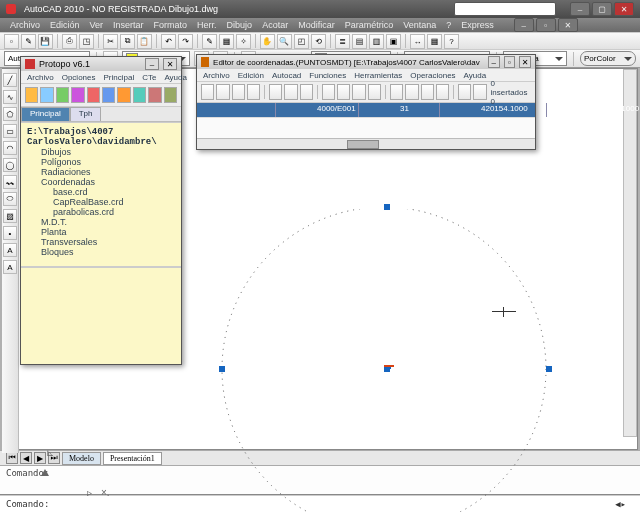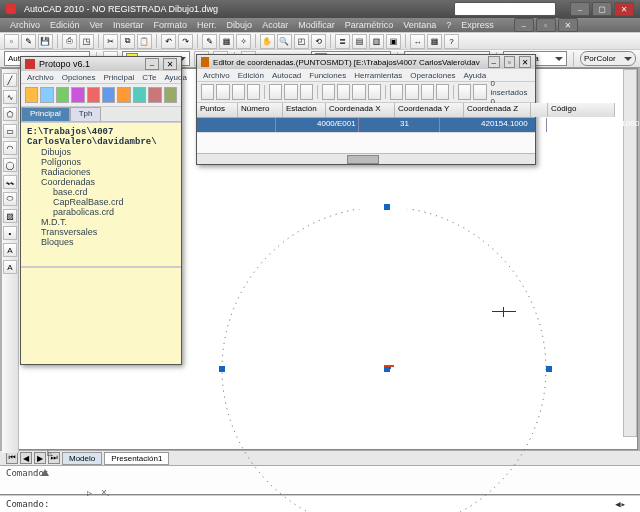--- a/index.html
+++ b/index.html
@@ -56,21 +56,21 @@
   .thdr{height:14px;background:#e6e6e6;border-bottom:1px solid #aaa;display:flex;}
   .th{flex:0 0 auto;border-right:1px solid #bbb;padding:1px 3px;font-size:8px;background:linear-gradient(#f5f5f5,#ddd);}
   .trow{height:14px;display:flex;border-bottom:1px solid #ddd;background:#3a6ea5;color:#fff;}
   .td{flex:0 0 auto;border-right:1px solid #88a;padding:1px 3px;font-size:8px;margin-left:38px;}
   .blankrows{height:20px;background:#fafafa;}
   .hscroll{height:10px;background:#e8e8e8;border-top:1px solid #bbb;position:relative;}
   .hscroll .thumb{position:absolute;left:150px;top:1px;width:30px;height:7px;background:#bbb;border:1px solid #888;}
   
   .doctabs{height:14px;background:#e8e8e8;border-top:1px solid #aaa;display:flex;align-items:center;gap:2px;padding:0 6px;font-size:8px;}
   .doctabs .nav{width:10px;height:10px;border:1px solid #888;background:#ddd;display:flex;align-items:center;justify-content:center;}
-  .doctabs .dtab{padding:1px 6px;border:1px solid #999;background:#fff;}
+  .doctabs .dtab{padding:1px 6px;border:1px solid #999;background:#fff;font-family:Liberation Serif, serif;}
   .doctabs .dtab.active{background:#d8e4ef;}
   .cmdarea{height:24px;background:#fdfdfd;border-top:1px solid #aaa;border-bottom:1px solid #888;padding:2px 6px;font-size:9px;color:#444;font-family:Consolas,monospace;line-height:11px;}
   .cmdline{height:14px;background:#fff;border-top:1px solid #ccc;padding:1px 6px;font-size:9px;color:#333;font-family:Consolas,monospace;display:flex;align-items:center;}
   .canvas .csb{position:absolute;background:#e8e8e8;border:1px solid #bbb;}
   .canvas .sbv{right:0;top:0;width:12px;height:calc(100% - 14px);}
 </style>
 </head>
 <body>
 
 <div class="titlebar">
@@ -254,20 +254,21 @@
     <div class="root">E:\Trabajos\4007 CarlosValero\davidambre\</div>
     <div id="tree-nodes">
         <div class="node">Dibujos</div>
         <div class="node">Polígonos</div>
         <div class="node">Radiaciones</div>
         <div class="node">Coordenadas</div>
         <div class="node l2">base.crd</div>
         <div class="node l2">CapRealBase.crd</div>
         <div class="node l2">parabolicas.crd</div>
         <div class="node">M.D.T.</div>
+        <div class="node">Planta</div>
         <div class="node">Transversales</div>
         <div class="node">Bloques</div>
       </div>
   </div>
   <div class="lowerpane"></div>
 </div>
 
 <div class="panel panel2" style="left:196px;top:54px;width:338px;">
   <div class="phdr">
     <span class="pico" style="background:#c60;"></span>
@@ -304,30 +305,20 @@
     <div class="ibtn"></div>
     <div class="ibtn"></div>
     <div class="ibtn"></div>
     <div class="ibtn"></div>
     <div class="sep"></div>
     <div class="ibtn"></div>
     <div class="ibtn"></div>
     <span class="spacer" style="flex:1"></span>
     <span style="font-size:8px;color:#345;">0 insertados 0</span>
   </div>
-  <div class="thdr" id="p2-thdr">
-      <div class="th" style="width: 34px;">Puntos</div>
-      <div class="th" style="width: 38px;">Número</div>
-      <div class="th" style="width: 36px;">Estación</div>
-      <div class="th" style="width: 62px;">Coordenada X</div>
-      <div class="th" style="width: 62px;">Coordenada Y</div>
-      <div class="th" style="width: 60px;">Coordenada Z</div>
-      <div class="th" style="width: 10px;"></div>
-      <div class="th" style="width: 60px;">Código</div>
-    </div>
   <div class="trow" id="p2-trow">
       <div class="td" style="width: 34px;"></div>
       <div class="td" style="width: 38px;">4000/E001</div>
       <div class="td" style="width: 36px;">31</div>
       <div class="td" style="width: 62px;">420154.1000</div>
       <div class="td" style="width: 62px;">4447132.1000</div>
       <div class="td" style="width: 60px;"></div>
       <div class="td" style="width: 10px;">3350.000</div>
       <div class="td" style="width: 60px;"></div>
     </div>

